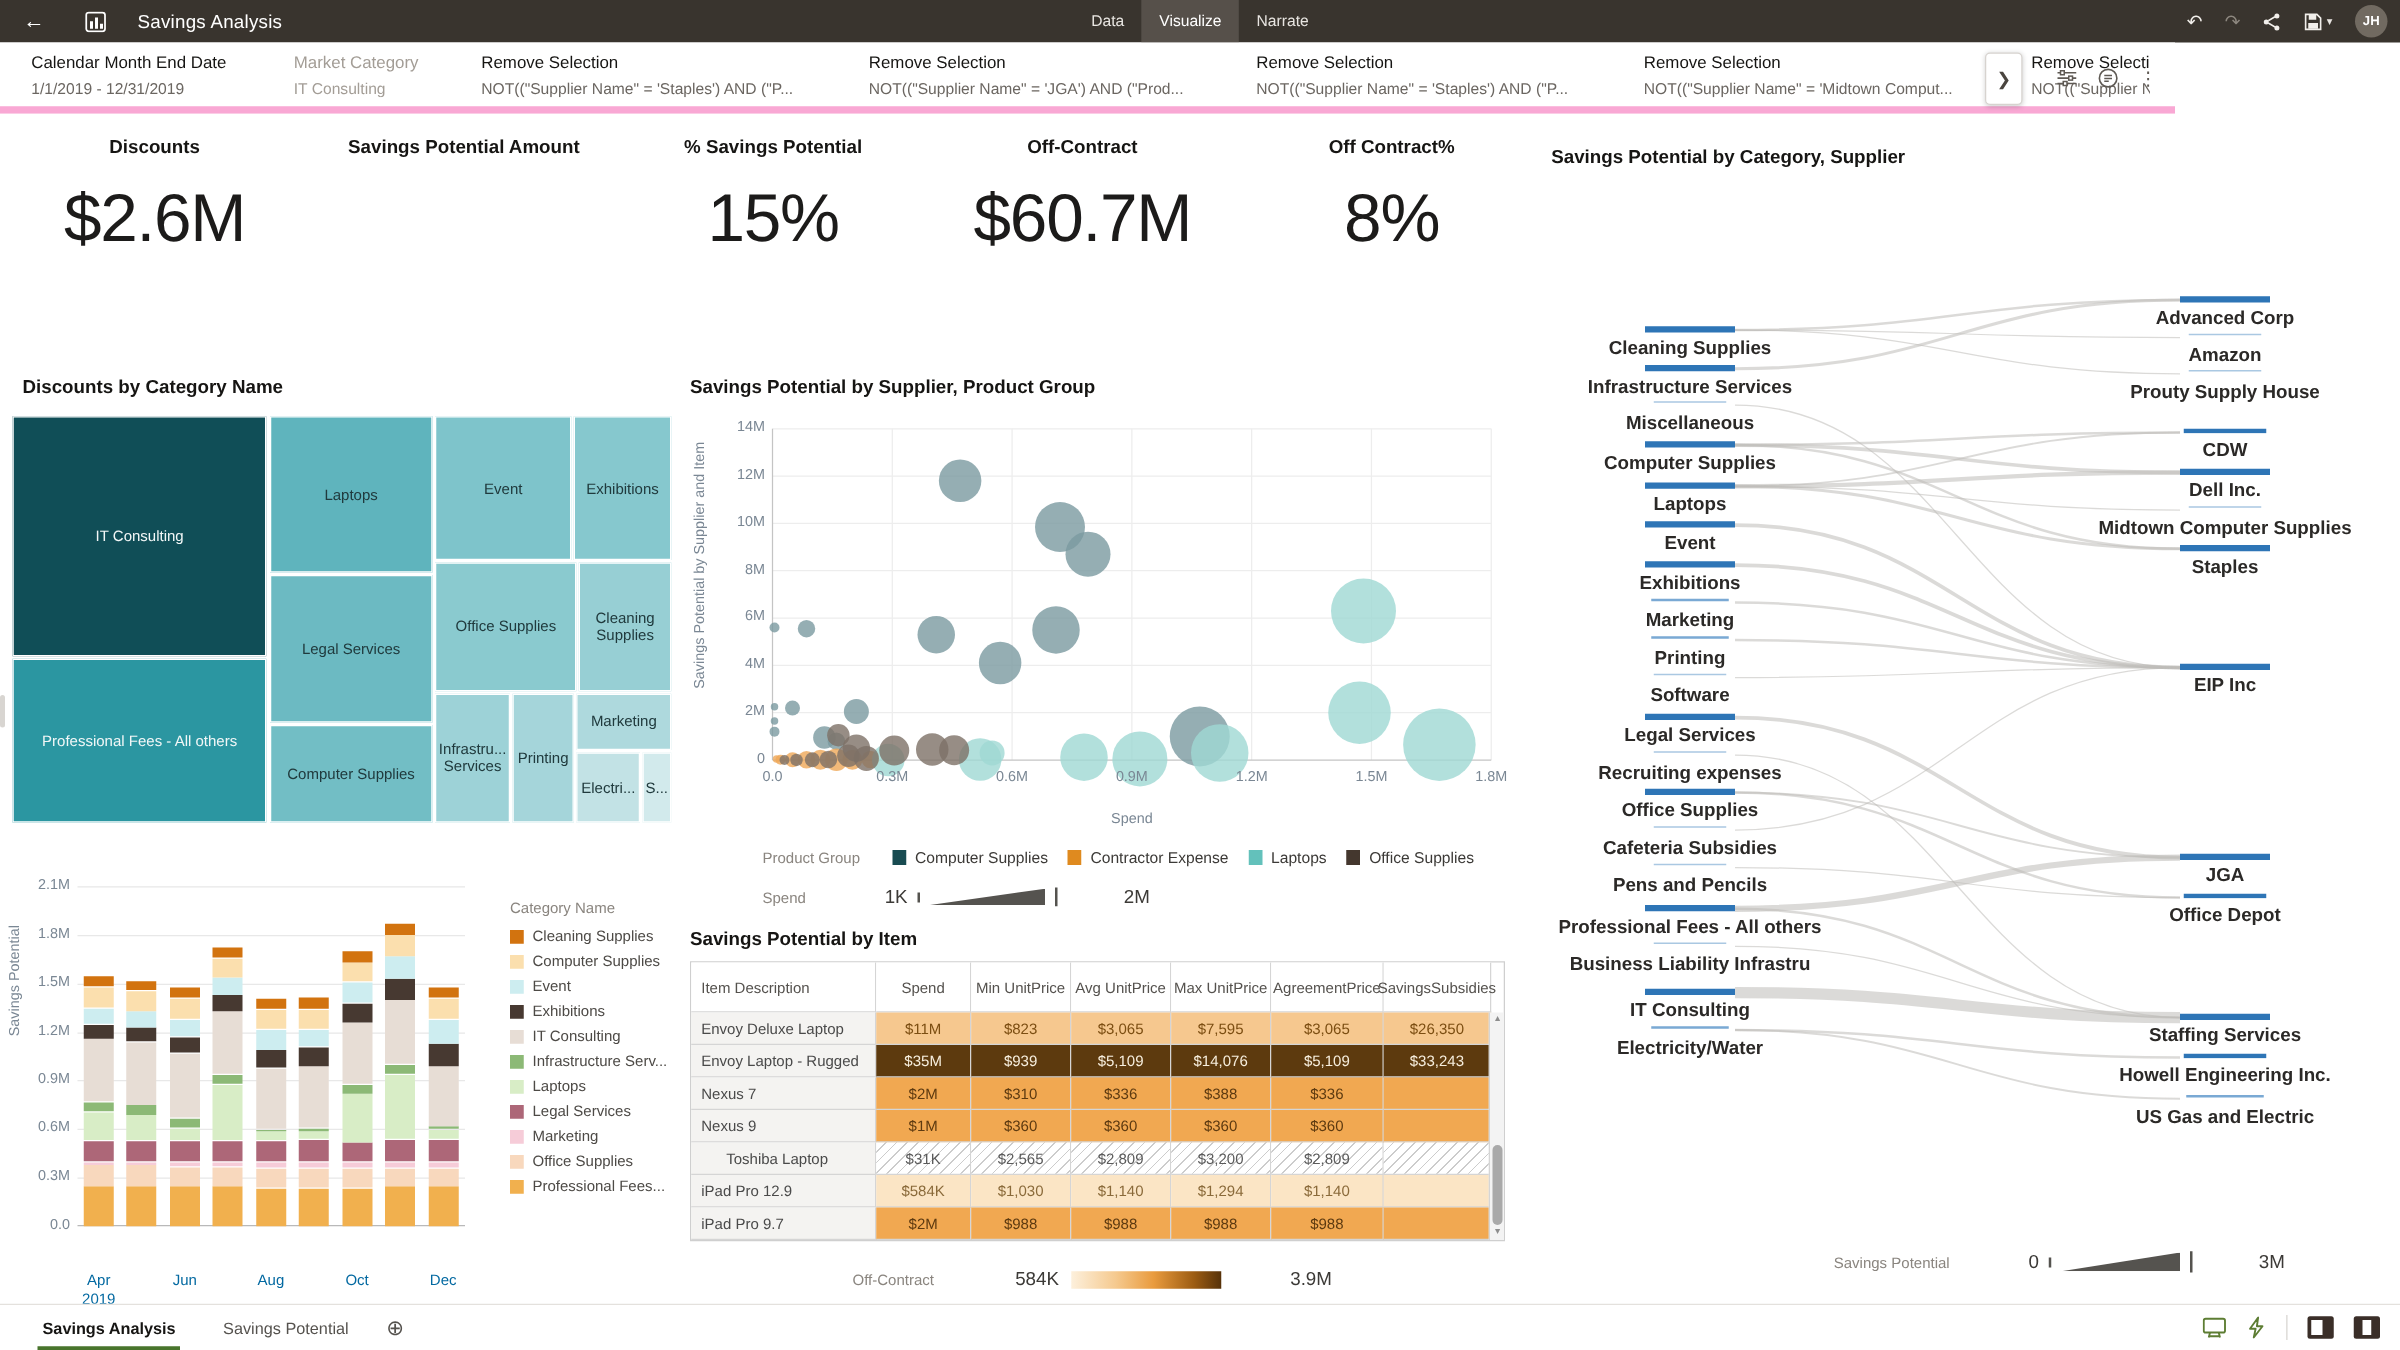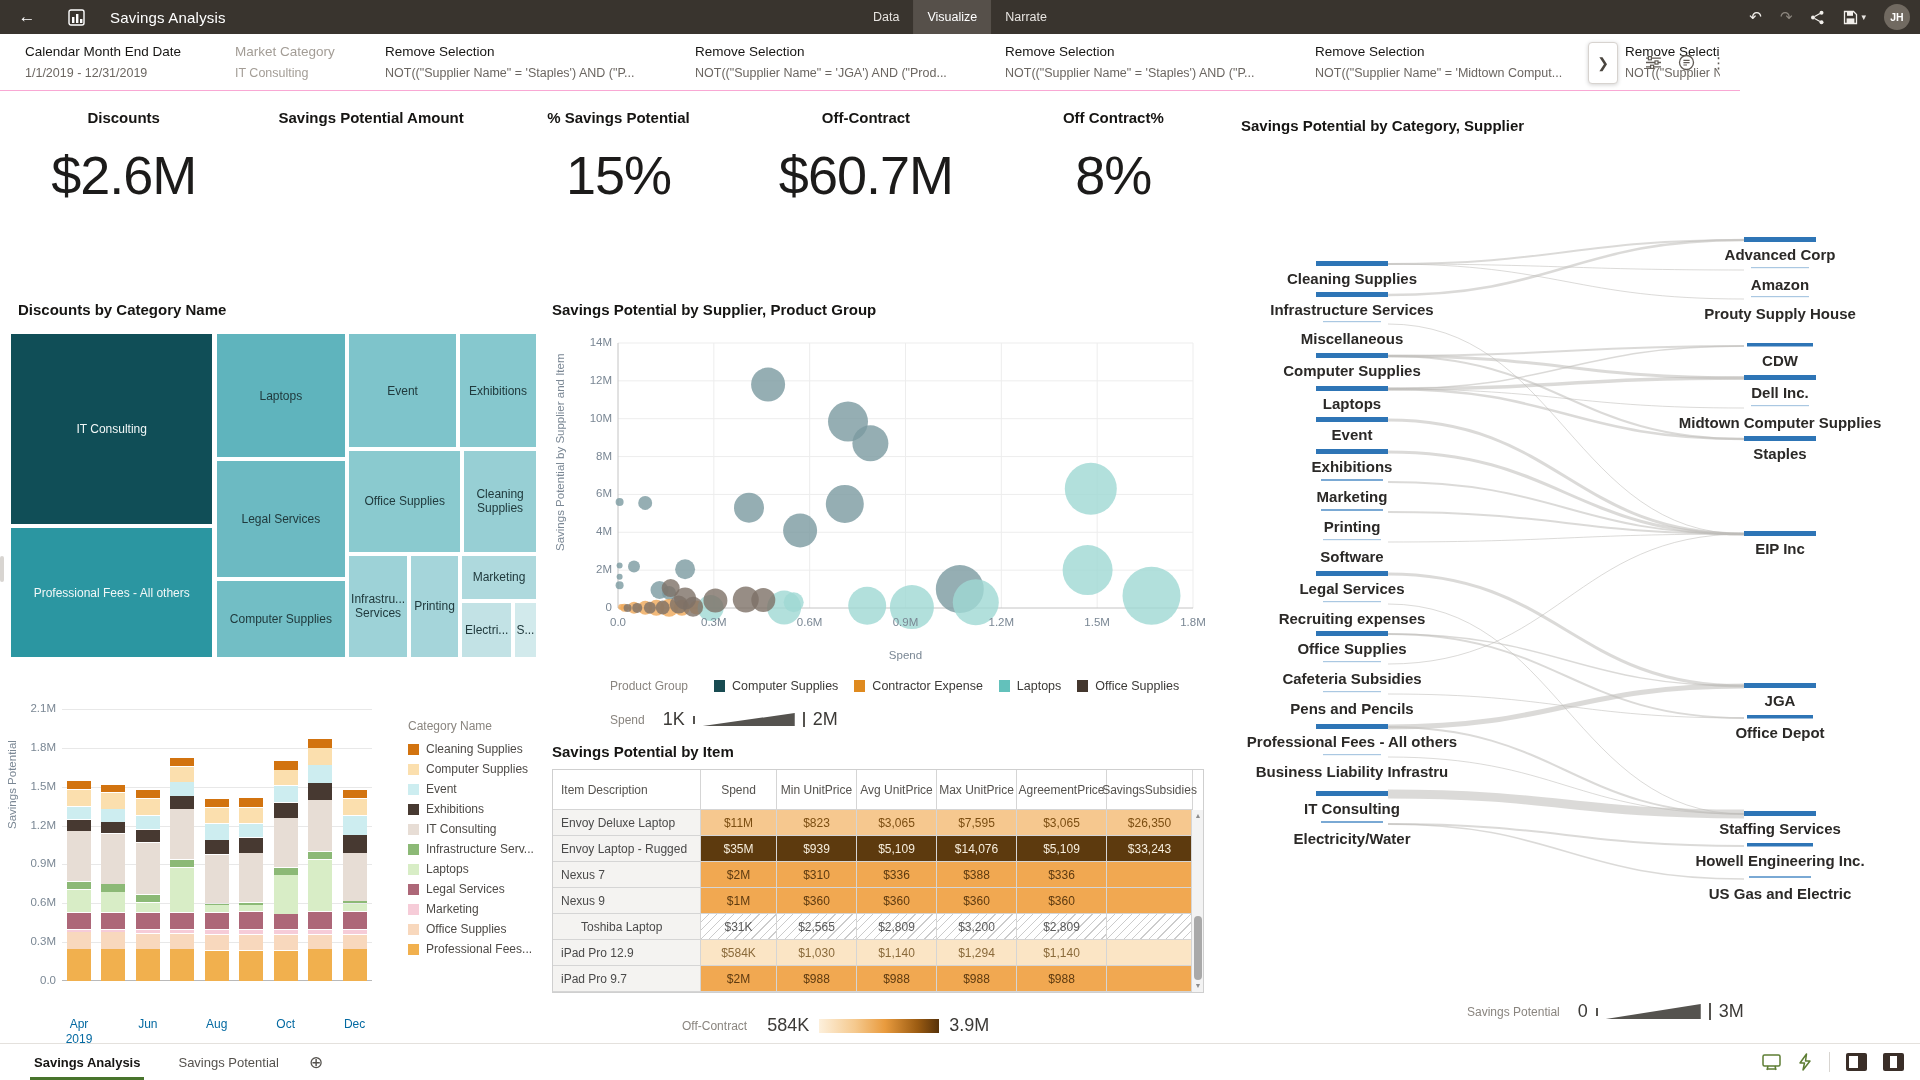--- a/index.html
+++ b/index.html
@@ -20,21 +20,21 @@
   .tb-right { position:absolute; right:10px; top:0; height:34px; display:flex; align-items:center; gap:18px; }
   .tb-ic { font-size:15px; color:#f2efeb; cursor:pointer; display:flex; align-items:center; }
   .tb-ic.dim { color:#8d877f; }
   .save-wrap { display:flex; align-items:center; gap:3px; }
   .caret { font-size:9px; color:#e8e5e1; }
   .avatar { width:26px; height:26px; border-radius:50%; background:#716a61; color:#fff;
             font-size:10.5px; font-weight:bold; display:flex; align-items:center; justify-content:center; }
 
   
   .filterbar { position:absolute; left:0; top:34px; width:1740px; height:57px; background:#fff;
-               border-bottom:1px solid #f9a8d4; display:flex; align-items:center; }
+               border-bottom:6px solid #f9a8d4; display:flex; align-items:center; }
   .filter-list { display:flex; align-items:center; padding-left:25px; width:1745px; overflow:hidden; }
   .filter { flex:0 0 auto; margin-right:28px; cursor:pointer; }
   .filter.w-cal { width:182px; } .filter.w-cat { width:122px; } .filter.w-rs { width:282px; }
   .filter.w-last { width:95px; overflow:hidden; }
   .f-title { font-size:13.5px; color:#161513; margin-bottom:7px; white-space:nowrap; }
   .f-value { font-size:12.5px; color:#6b6661; white-space:nowrap; overflow:hidden; }
   .filter.muted .f-title, .filter.muted .f-value { color:#a39d96; }
   .fb-expand { position:absolute; right:122px; top:8px; width:30px; height:42px; background:#fff;
                border:1px solid #d7d3cf; border-radius:4px; box-shadow:0 1px 4px rgba(0,0,0,.18);
                display:flex; align-items:center; justify-content:center; font-size:14px; color:#4a453f; cursor:pointer; }
@@ -83,21 +83,21 @@
   .bb-ylabel { position:absolute; left:2px; top:250px; transform:rotate(-90deg); transform-origin:left top;
                font-size:11.5px; color:#7a8794; white-space:nowrap; }
   .bb-ytick { position:absolute; width:52px; text-align:right; font-size:11.5px; color:#7a8794; }
   .bb-xtick { position:absolute; font-size:11.5px; color:#7a8794; width:50px; text-align:center; }
   .bb-xlabel { position:absolute; left:66px; top:348px; width:575px; text-align:center; font-size:11.5px; color:#7a8794; }
   .bb-legend { position:absolute; left:58px; top:378px; display:flex; align-items:center; gap:16px; }
   .bb-legend .lg-lb { font-size:12.5px; color:#3c3a37; }
   .bb-size-legend { position:absolute; left:58px; top:408px; display:flex; align-items:center; gap:8px; }
   .ramp { background:#55534f; clip-path:polygon(0 100%, 100% 0, 100% 100%); }
   .ibar { background:#55534f; width:2px; }
-  .sz-num { font-size:18px; color:#3c3a37; }
+  .sz-num { font-size:15px; color:#3c3a37;margin-left:45px; }
   .sz-label { font-size:12px; color:#8a857f; margin-right:10px; }
 
   
   .table-panel { position:absolute; left:552px; top:652px; width:655px; height:296px; }
   .sp-table { position:absolute; left:0; top:26px; width:652px; border:1px solid #cfcfcf; }
   .t-row { display:flex; }
   .t-cell { border-right:1px solid #d5d5d5; border-bottom:1px solid #d5d5d5; font-size:12px;
             display:flex; align-items:center; justify-content:center; text-align:center; }
   .t-cell.first { justify-content:flex-start; padding-left:8px; background:#f4f3f1; color:#4a4a4a; }
   .t-head .t-cell { height:40px; background:#fff; color:#55524e; line-height:14px; }

